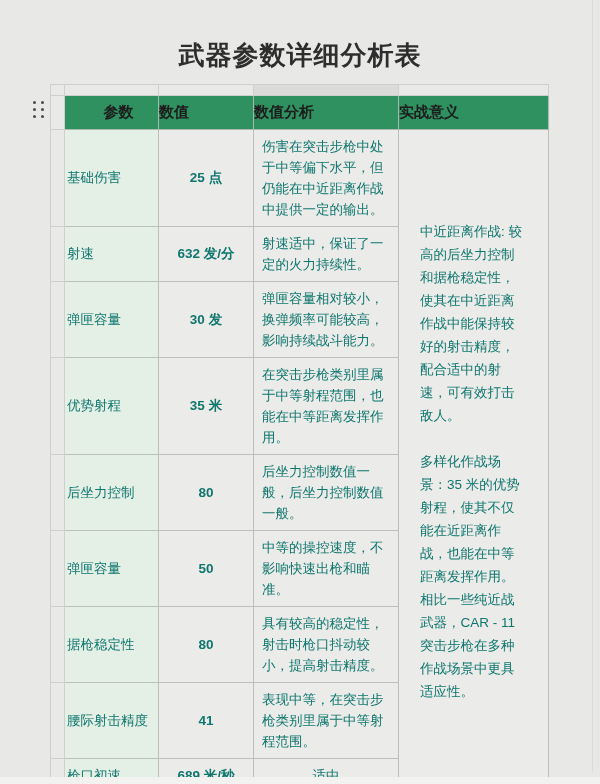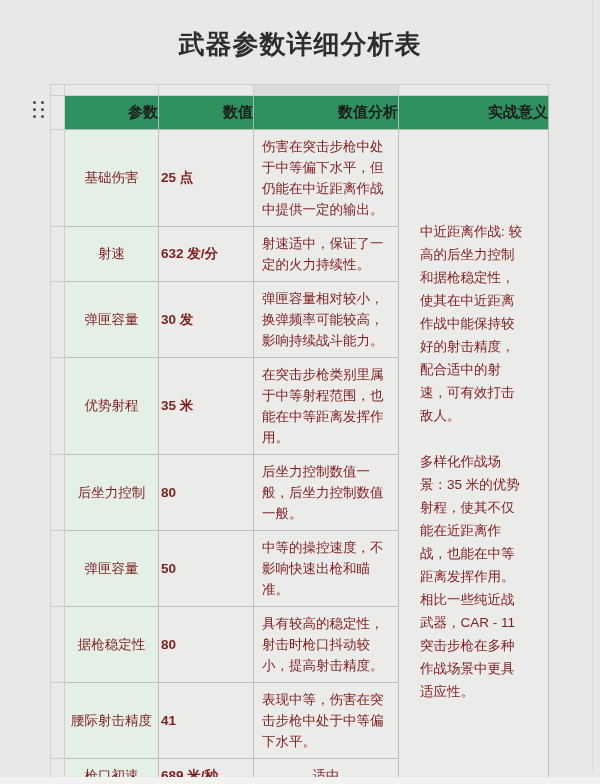--- a/index.html
+++ b/index.html
@@ -2,47 +2,47 @@
 <html style="--page_bg: #e8e8e6; --header_green: #2f9160; --param_bg: #e4efe6; --cell_bg: #ebebe9; --grid_border: #bcc0bc; --highlight_gutter: #dbdbd9; --handle_dot: #4a4a4a; --resize_handle: #9b9b9b;"><head>
 <meta charset="utf-8">
 <style>
   html,body{margin:0;padding:0;}
   body{
     width:600px;height:784px;position:relative;overflow:hidden;
     background:var(--page_bg,#e8e8e6);
     font-family:"Liberation Sans","DejaVu Sans",sans-serif;
   }
   .title{
-    margin:0;padding-top:27px;text-align:center;
+    margin:0;padding-top:38px;text-align:center;
     font-size:26px;font-weight:bold;color:#2d2d2d;letter-spacing:1px;
   }
   .drag-handle{
     position:absolute;left:33px;top:101px;width:14px;height:20px;
     display:grid;grid-template-columns:repeat(2,3px);grid-template-rows:repeat(3,3px);
     gap:4px 5px;cursor:grab;
   }
   .drag-handle i{width:3px;height:3px;border-radius:50%;background:var(--handle_dot,#4a4a4a);}
   .tablebox{position:absolute;left:50px;top:84px;width:498px;}
   table{border-collapse:collapse;table-layout:fixed;width:498px;}
   td,th{border:1px solid var(--grid_border,#bcc0bc);box-sizing:border-box;}
   
   .g{background:#e9e9e7;border-color:#cdd0cd;padding:0;}
   .gutter-row td{height:11px;}
   .g.hl{background:var(--highlight_gutter,#dbdbd9);}
   
   th.h{
     background:var(--header_green,#2f9160);color:#1c1c1c;
-    font-size:15px;font-weight:bold;height:34px;text-align:right;
+    font-size:15px;font-weight:bold;height:34px;text-align:left;
     border-color:#a9b9ad;padding:0;
   }
-  th.h-left{text-align:right;padding-left:14px;}
+  th.h-left{text-align:center;padding-left:14px;}
   
-  td.c{font-size:13.5px;color:#7f1d1d;vertical-align:middle;background:var(--cell_bg,#ebebe9);}
-  td.param{background:var(--param_bg,#e4efe6);text-align:center;padding:4px 2px;}
-  td.value{font-weight:bold;color:#7f1d1d;padding:4px 2px;}
+  td.c{font-size:13.5px;color:#0f766e;vertical-align:middle;background:var(--cell_bg,#ebebe9);}
+  td.param{background:var(--param_bg,#e4efe6);padding:4px 2px;}
+  td.value{text-align:center;font-weight:bold;color:#0f766e;padding:4px 2px;}
   td.analysis{padding:6px 8px;line-height:21px;text-align:left;}
   td.analysis.center{text-align:center;}
   td.sig{padding:8px 9px;line-height:23px;font-size:13.5px;vertical-align:middle;text-align:left;}
   td.sig p{margin:12px;}
   td.sig p + p{margin-top:23px;}
   .right-margin-line{position:absolute;left:592px;top:0;width:1px;height:772px;background:rgba(0,0,0,0.05);}
   .bottom-strip{position:absolute;left:0;top:777px;width:600px;height:7px;background:#f2f2f1;}
 </style>
 </head>
 <body>
@@ -128,21 +128,21 @@
           <tr>
             <td class="g"></td>
             <td class="c param">据枪稳定性</td>
             <td class="c value">80</td>
             <td class="c analysis">具有较高的稳定性，射击时枪口抖动较小，提高射击精度。</td>
           </tr>
           <tr>
             <td class="g"></td>
             <td class="c param">腰际射击精度</td>
             <td class="c value">41</td>
-            <td class="c analysis">表现中等，伤害在突击步枪中处于中等偏下水平。</td>
+            <td class="c analysis">表现中等，在突击步枪类别里属于中等射程范围。</td>
           </tr>
           <tr>
             <td class="g"></td>
             <td class="c param">枪口初速</td>
             <td class="c value">689 米/秒</td>
             <td class="c analysis center">适中</td>
           </tr>
         </tbody>
     </table>
 

